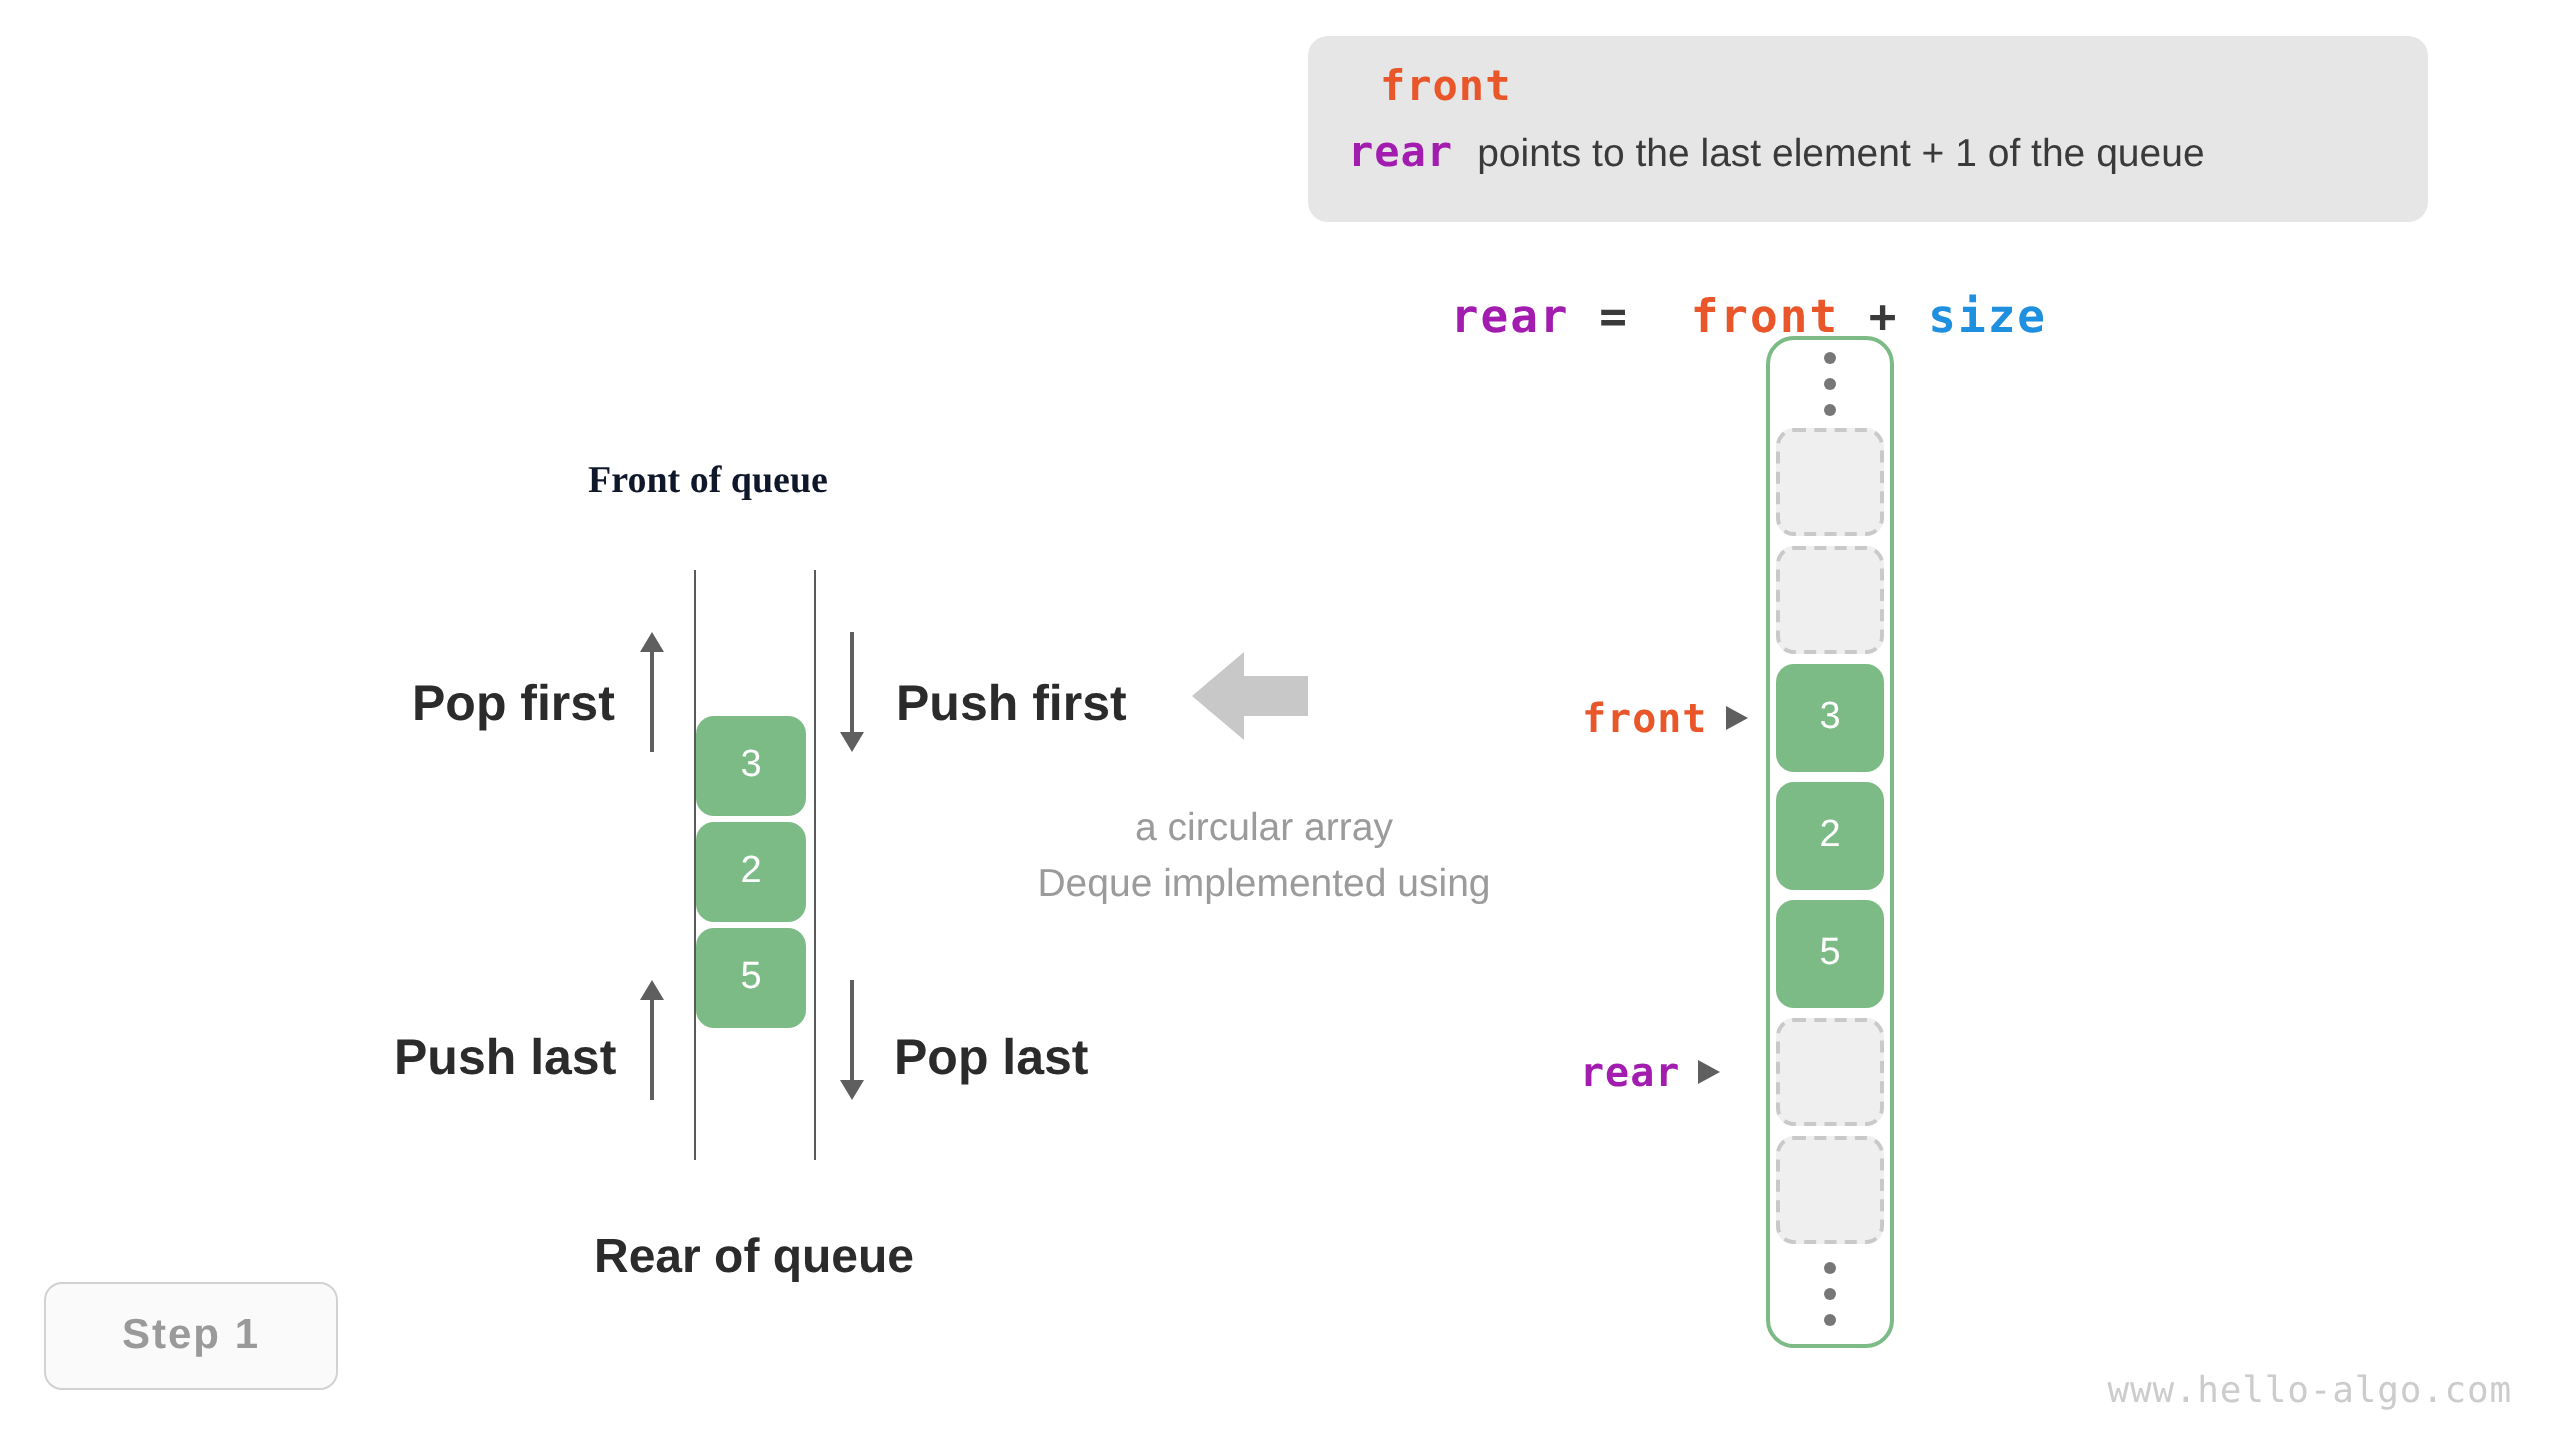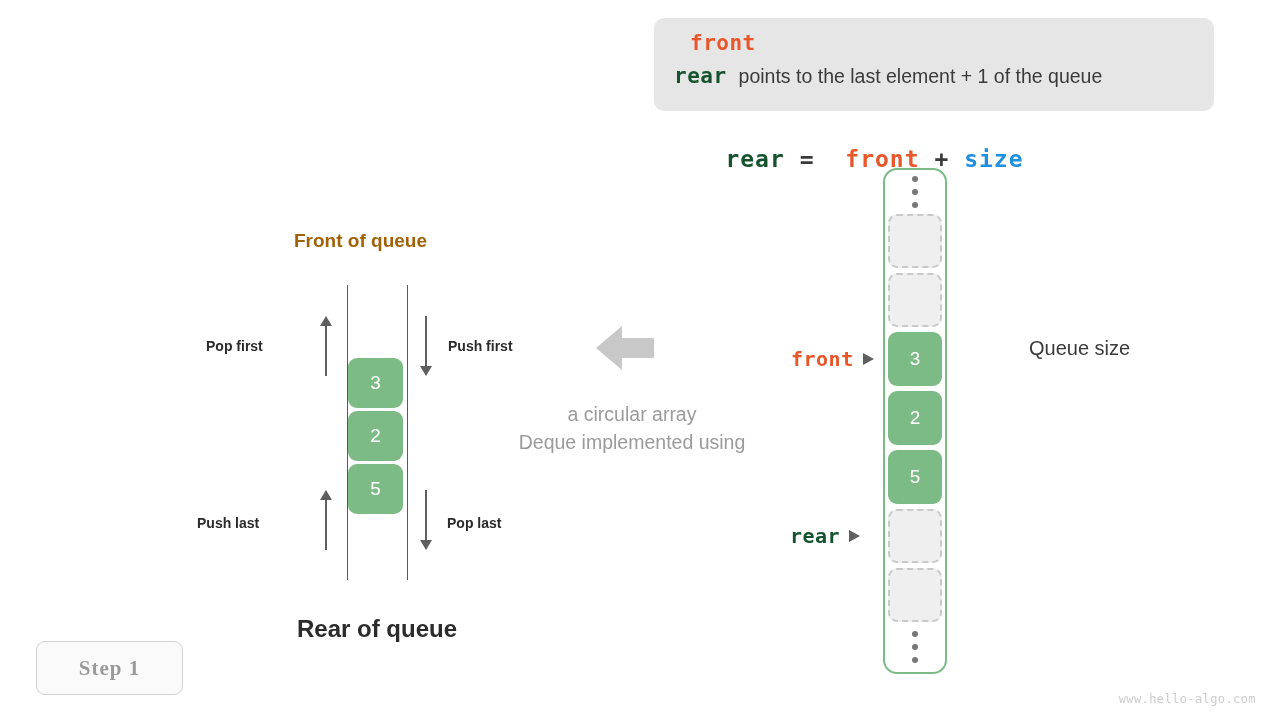--- a/index.html
+++ b/index.html
@@ -36,21 +36,21 @@
     display: flex;
     align-items: baseline;
     height: 33px;
     white-space: pre;
   }
   .mono {
     font-family: "DejaVu Sans Mono", monospace;
     font-weight: bold;
   }
   .kw-front { color: #e8562a; margin-left: 16px; }
-  .kw-rear  { color: #14532d; }
+  .kw-rear  { color: #a21caf; }
   .kw-size  { color: #1f8fe0; }
   .legend-kw {
     font-size: 21px;
     letter-spacing: 0.5px;
   }
   .legend-txt {
     font-size: 19.5px;
     color: #3a3a3a;
     margin-left: 12px;
   }
@@ -65,21 +65,22 @@
     white-space: pre;
   }
 
   
   #deque-title-front {
     position: absolute;
     left: 294px;
     top: 230px;
     font-size: 19px;
     font-weight: bold;
-    color: #a16207;
+    color: #0f172a;
+    font-family: Liberation Serif, serif;
   }
   #deque-title-rear {
     position: absolute;
     left: 297px;
     top: 615px;
     font-size: 24px;
     font-weight: bold;
     color: #2b2b2b;
   }
   .rail {
@@ -125,21 +126,21 @@
     border-left: 6px solid transparent;
     border-right: 6px solid transparent;
   }
   .v-arrow.up .head    { top: 0;    border-bottom: 10px solid #5f5f5f; }
   .v-arrow.up .shaft   { top: 8px;  bottom: 0; }
   .v-arrow.down .head  { bottom: 0; border-top: 10px solid #5f5f5f; }
   .v-arrow.down .shaft { top: 0;    bottom: 8px; }
 
   .op-label {
     position: absolute;
-    font-size: 14px;
+    font-size: 25px;
     font-weight: bold;
     color: #2b2b2b;
     white-space: nowrap;
   }
 
   
   #big-arrow {
     position: absolute;
     left: 596px;
     top: 324px;
@@ -239,42 +240,42 @@
   #size-info .line2 {
     margin-top: 9px;
     font-size: 21px;
     letter-spacing: 1px;
     white-space: pre;
   }
 
   
   #step-badge {
     position: absolute;
-    left: 36px;
+    left: 22px;
     top: 641px;
     width: 145px;
     height: 52px;
     border: 1px solid #d2d2d2;
     border-radius: 9px;
     background: #fafafa;
     display: flex;
     align-items: center;
     justify-content: center;
-    font-family: Liberation Serif, serif;
+    font-family: Liberation Sans, sans-serif;
     font-weight: bold;
     font-size: 21px;
     letter-spacing: 1px;
     color: #9a9a9a;
   }
   #watermark {
     position: absolute;
     right: 24px;
     bottom: 14px;
     font-family: "DejaVu Sans Mono", monospace;
-    font-size: 12px;
+    font-size: 18px;
     color: #cccccc;
     letter-spacing: 0.4px;
     margin-top: 48px;
   }
 </style>
 </head>
 <body>
 
 <div class="stage">
 
@@ -358,19 +359,18 @@
   <div class="ptr mono kw-front" style="left:775px; top:347px;">
     <span>front</span>
     <span class="tri"></span>
   </div>
   <div class="ptr mono kw-rear" style="left:790px; top:524px;">
     <span>rear</span>
     <span class="tri"></span>
   </div>
 
   <div id="size-info">
-    <div class="line1">Queue size</div>
   </div>
 
   <div id="step-badge">Step  1</div>
   <div id="watermark">www.hello-algo.com</div>
 
 </div>
 
 </body></html>

